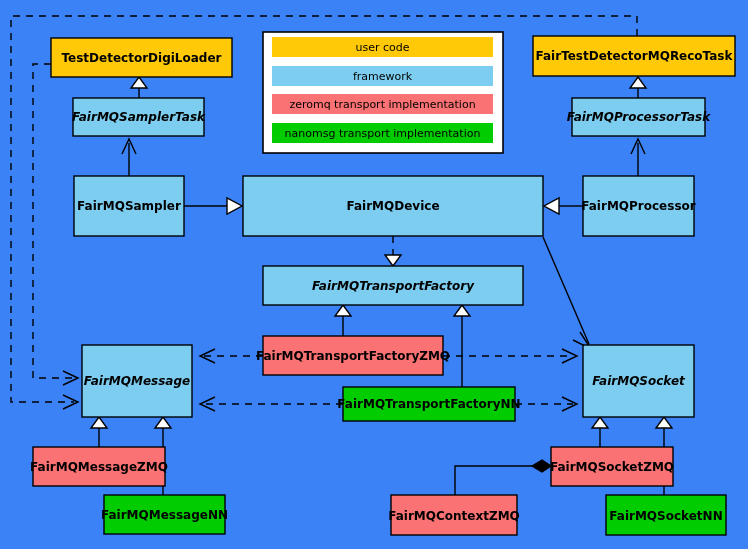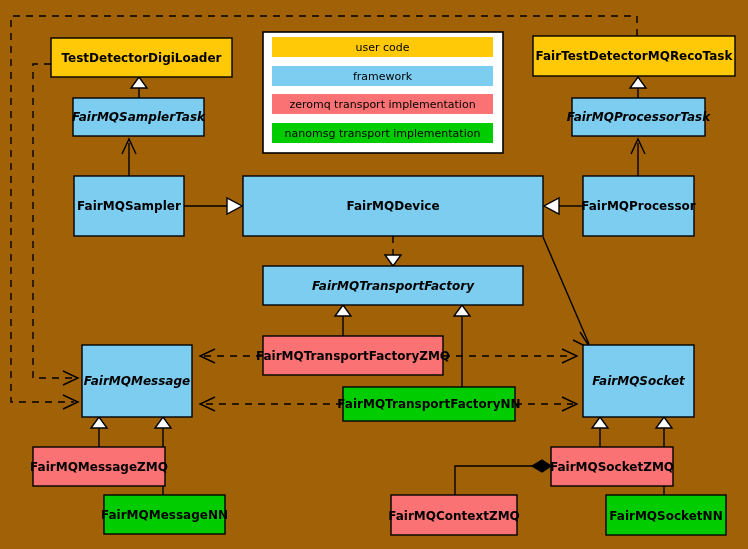--- a/index.html
+++ b/index.html
@@ -4,21 +4,21 @@
 <style>
   html, body {
     margin: 0;
     padding: 0;
     background: #ffffff;
   }
   #diagram-root {
     position: relative;
     width: 748px;
     height: 549px;
-    background: #a16207;
+    background: #3b82f6;
     font-family: "DejaVu Sans", sans-serif;
     overflow: hidden;
   }
   svg.layer {
     position: absolute;
     left: 0;
     top: 0;
     width: 748px;
     height: 549px;
   }

